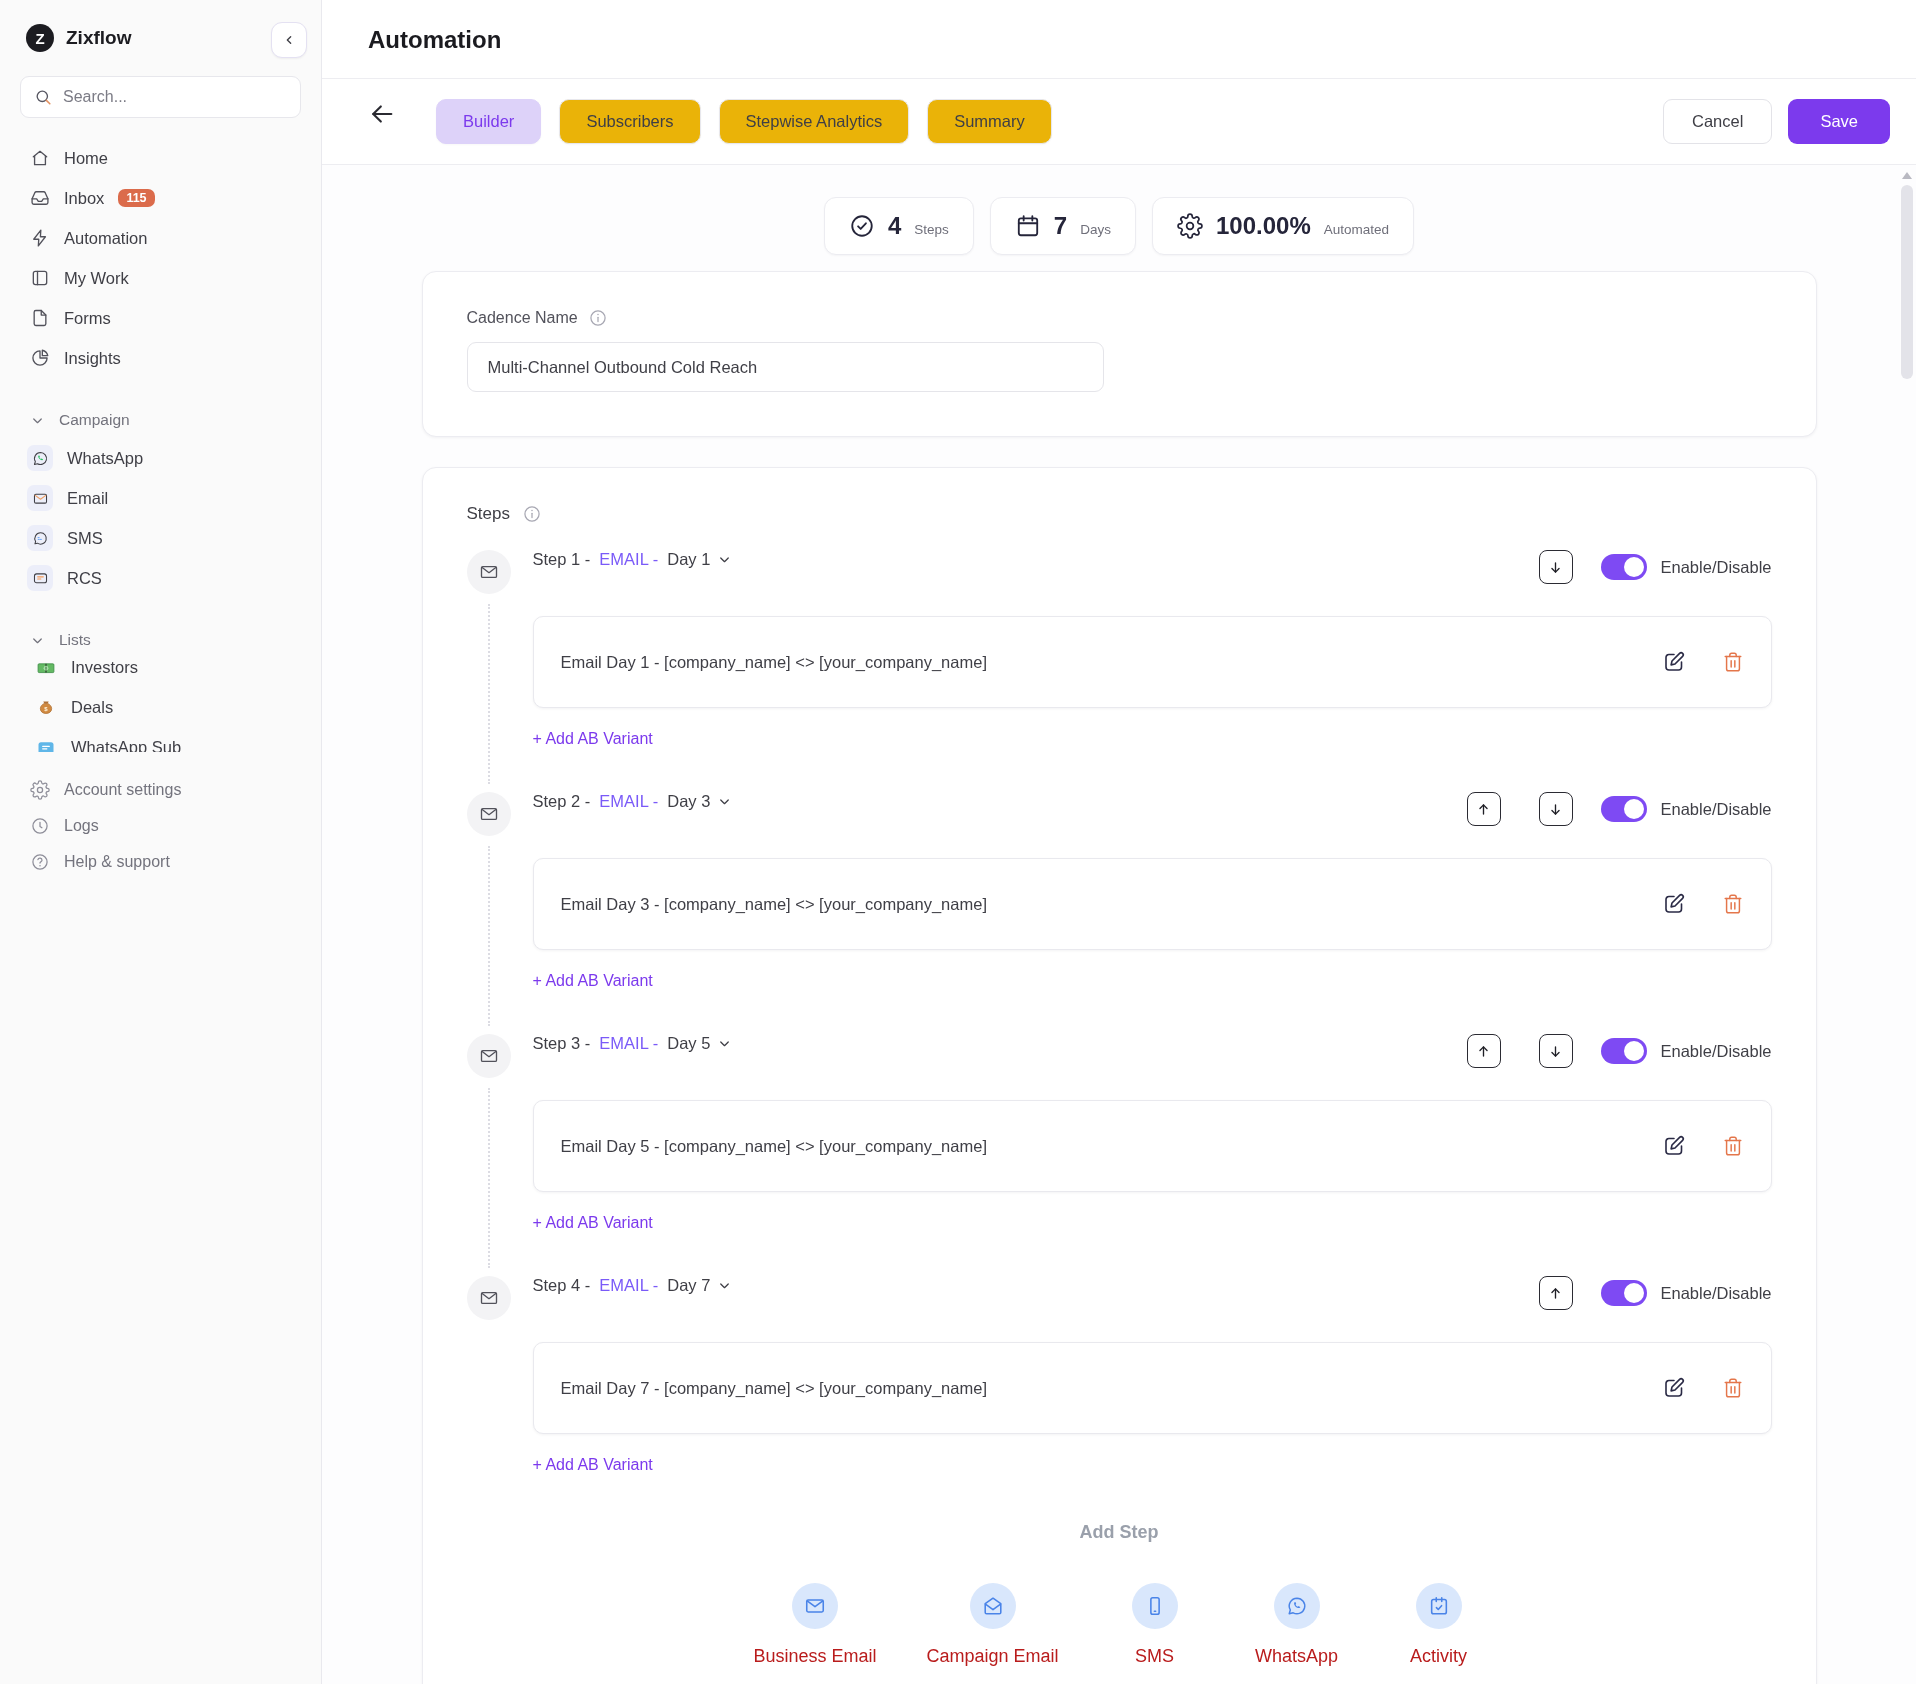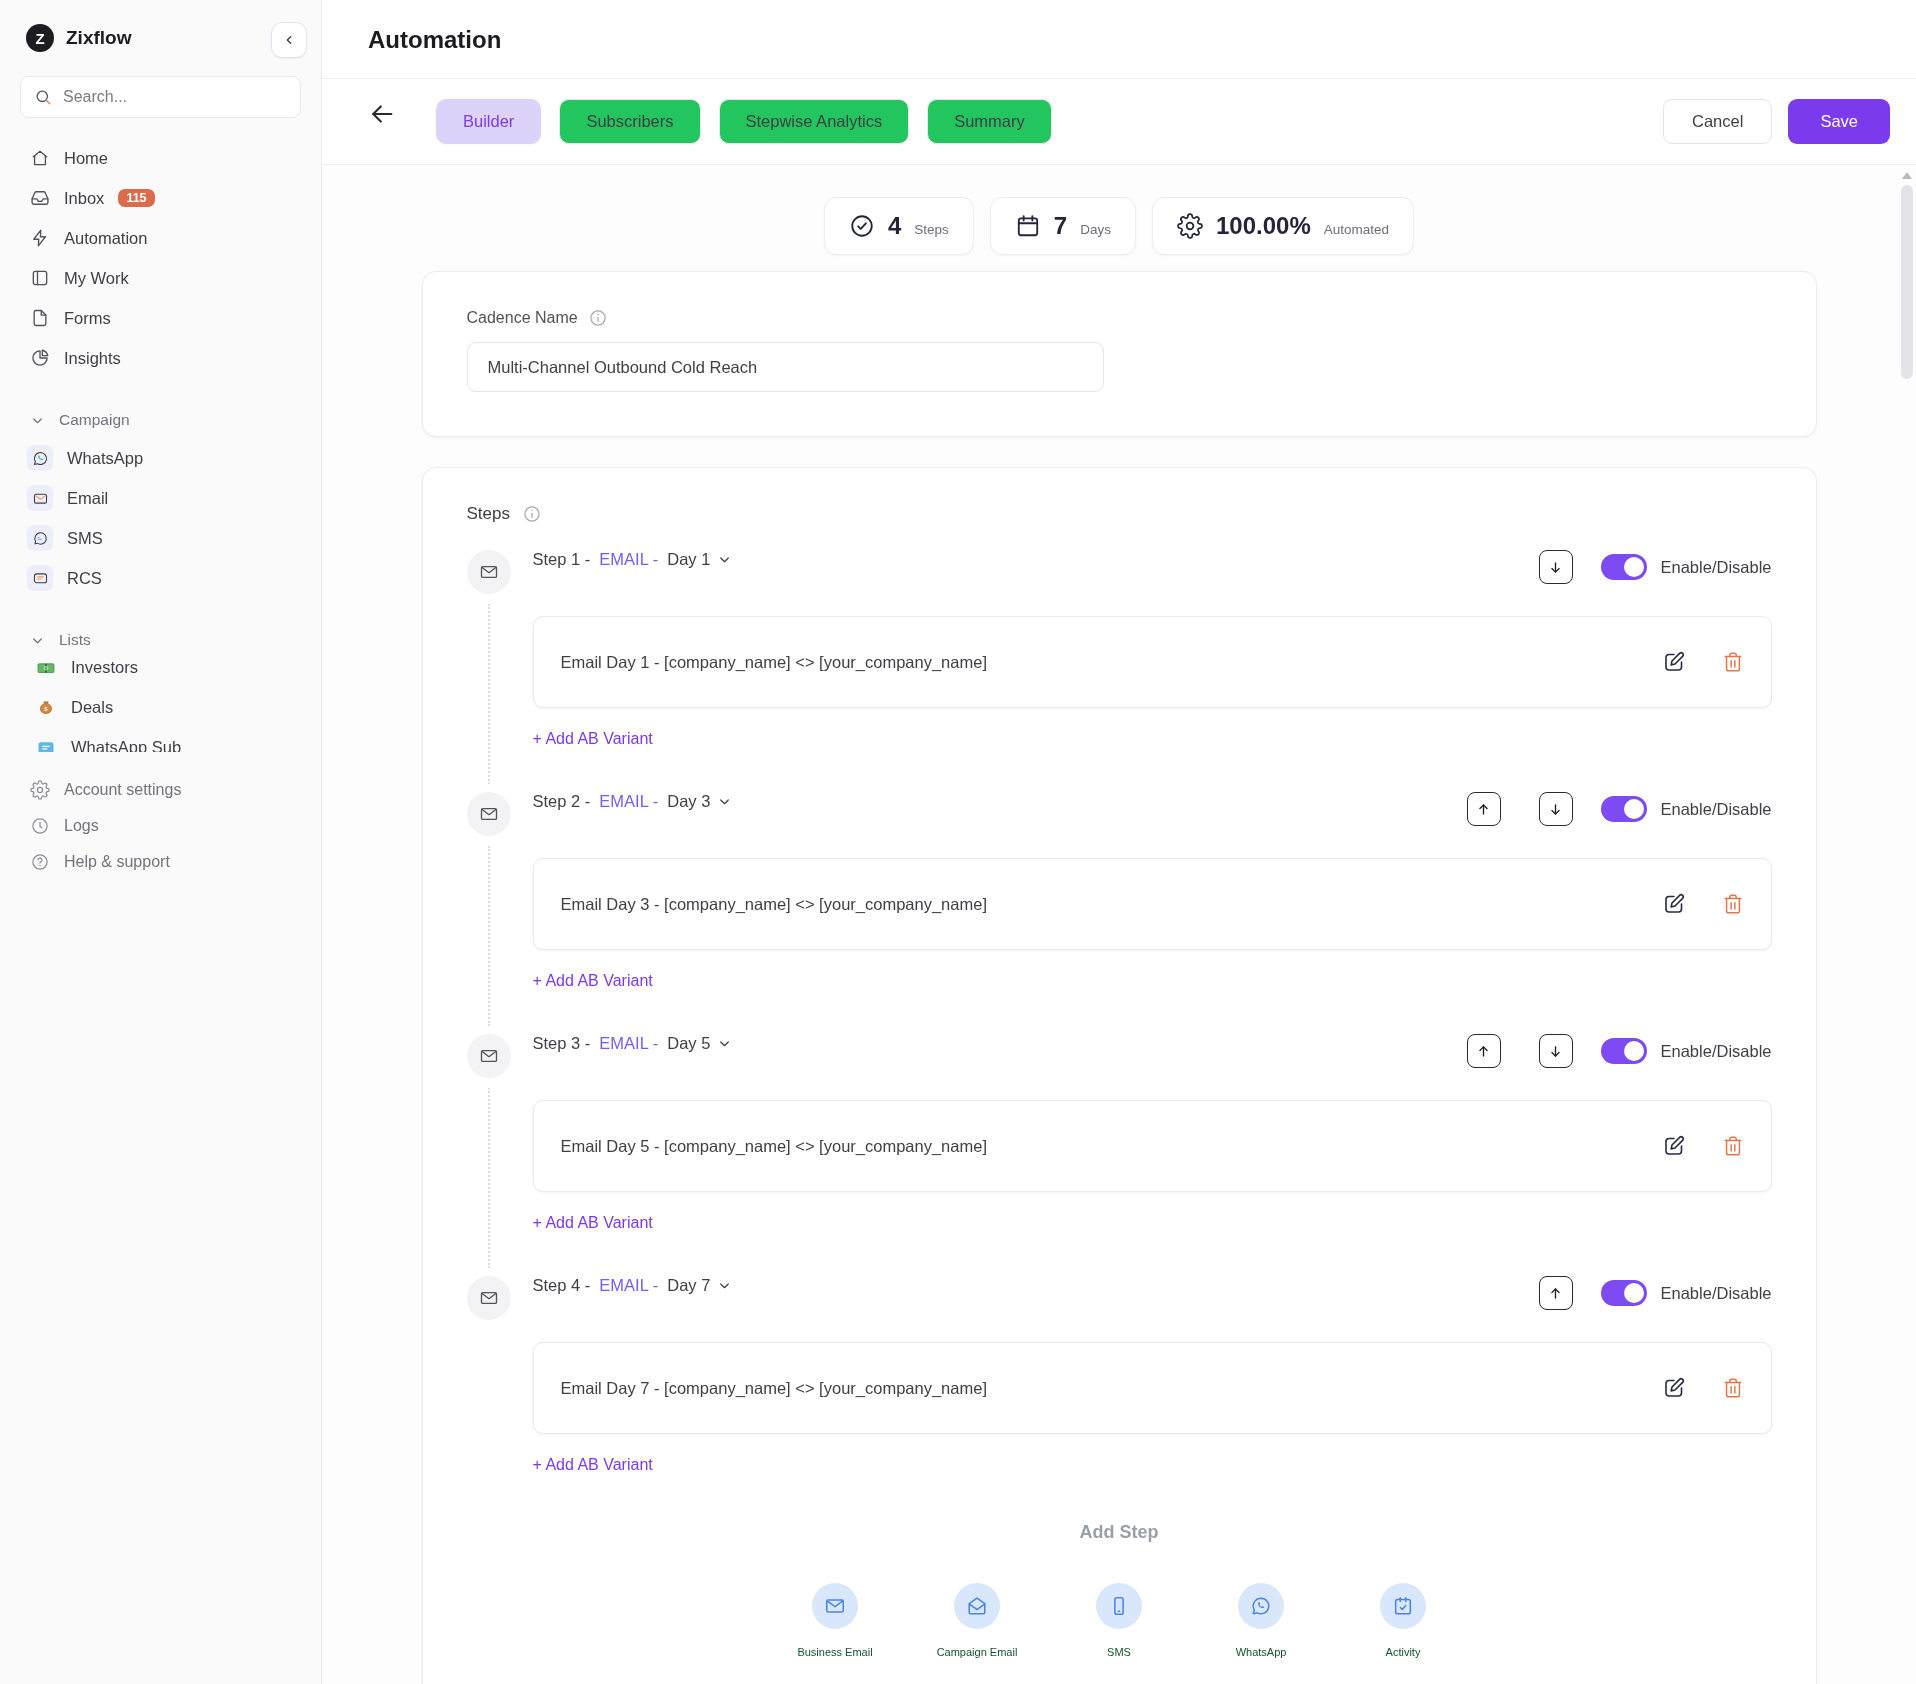--- a/index.html
+++ b/index.html
@@ -34,21 +34,21 @@
   .footer-item svg { width:20px; height:20px; color:#8e8e99; flex:none; }
 
   
   .main { flex:1; display:flex; flex-direction:column; background:#fdfdfe; position:relative; overflow:hidden; }
   .page-header { padding:26px 46px 24px; background:#fff; border-bottom:1px solid #ededf1; }
   .page-title { font-size:24px; font-weight:600; color:#1b1b20; }
   .toolbar { display:flex; padding:20px 26px 20px 46px; background:#fff; border-bottom:1px solid #ededf1; }
   .back-btn { width:30px; height:30px; margin-right:38px; color:#2a2a31; cursor:pointer; display:flex; align-items:center; }
   .back-btn svg { width:28px; height:28px; }
   .tabs { display:flex; gap:18px; }
-  .tab { padding:12px 26px; border-radius:10px; border:1px solid #e7e7ec; background:#22c55e; font-size:16.5px; color:#3f3f46; box-shadow:0 1px 2px rgba(0,0,0,.03); cursor:pointer; white-space:nowrap; }
+  .tab { padding:12px 26px; border-radius:10px; border:1px solid #e7e7ec; background:#eab308; font-size:16.5px; color:#3f3f46; box-shadow:0 1px 2px rgba(0,0,0,.03); cursor:pointer; white-space:nowrap; }
   .tab.active { background:#ddd2f9; border-color:#ddd2f9; color:#7c3aed; font-weight:500; }
   .toolbar-actions { margin-left:auto; display:flex; gap:16px; }
   .btn-cancel { padding:12px 28px; border-radius:9px; border:1px solid #e3e3e8; background:#fff; font-size:16.5px; color:#3f3f46; cursor:pointer; font-family:inherit; }
   .btn-save { padding:12px 32px; border-radius:9px; background:#7c3aed; color:#fff; font-size:16.5px; font-weight:500; border:none; cursor:pointer; font-family:inherit; }
 
   .content { flex:1; overflow:hidden; }
   .stats-row { display:flex; justify-content:center; gap:16px; margin-top:32px; }
   .stat-pill { display:flex; align-items:center; gap:13px; background:#fff; border:1px solid #ececf1; border-radius:12px; padding:0 24px; height:58px; box-shadow:0 1px 2px rgba(16,24,40,.04); }
   .stat-pill svg { width:26px; height:26px; color:#25253a; flex:none; }
   .stat-value { font-size:24px; font-weight:600; color:#25253a; }
@@ -85,21 +85,21 @@
   .icon-edit svg { width:24px; height:24px; color:#2a2a45; }
   .icon-trash svg { width:22px; height:22px; color:#e4764b; }
   .add-variant { margin:22px 0 0 66px; font-size:16px; color:#7c3aed; cursor:pointer; display:inline-block; }
 
   .add-step { margin-top:48px; text-align:center; }
   .add-step-title { font-size:18px; font-weight:600; color:#9aa0ab; }
   .add-options { display:flex; justify-content:center; align-items:flex-start; gap:50px; margin-top:40px; }
   .add-option { display:flex; flex-direction:column; align-items:center; gap:17px; cursor:pointer; min-width:92px; }
   .add-option-icon { width:46px; height:46px; border-radius:50%; background:#d9e7fc; display:flex; align-items:center; justify-content:center; }
   .add-option-icon svg { width:22px; height:22px; color:#4a84e8; }
-  .add-option-label { font-size:11px; color:#14532d; }
+  .add-option-label { font-size:18px; color:#b91c1c; }
 
   .scrollbar { position:absolute; top:172px; right:2px; width:14px; height:1500px; }
   .scroll-up { width:0; height:0; border-left:5px solid transparent; border-right:5px solid transparent; border-bottom:7px solid #b9b9c2; margin:0 auto; }
   .scroll-thumb { width:12px; margin:6px auto 0; height:194px; background:#e3e3e9; border-radius:7px; cursor:pointer; }
 </style>
 </head>
 <body>
 
 <div class="app">
 

